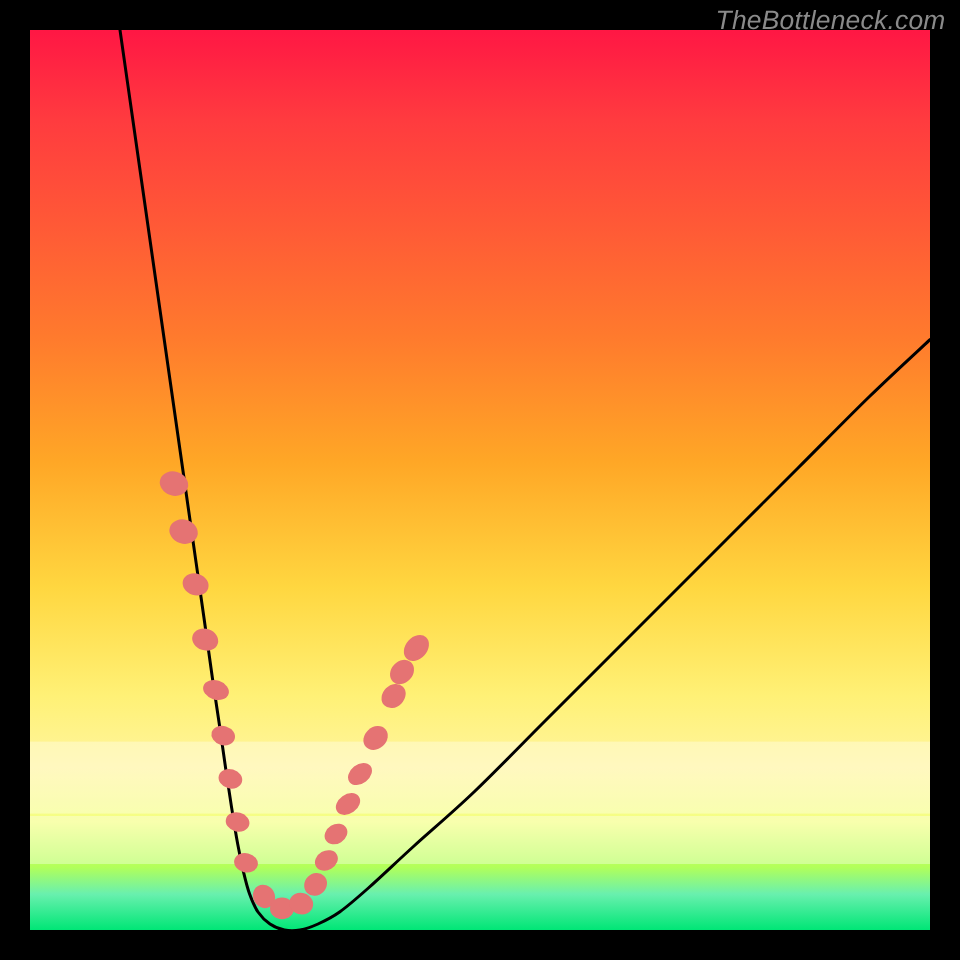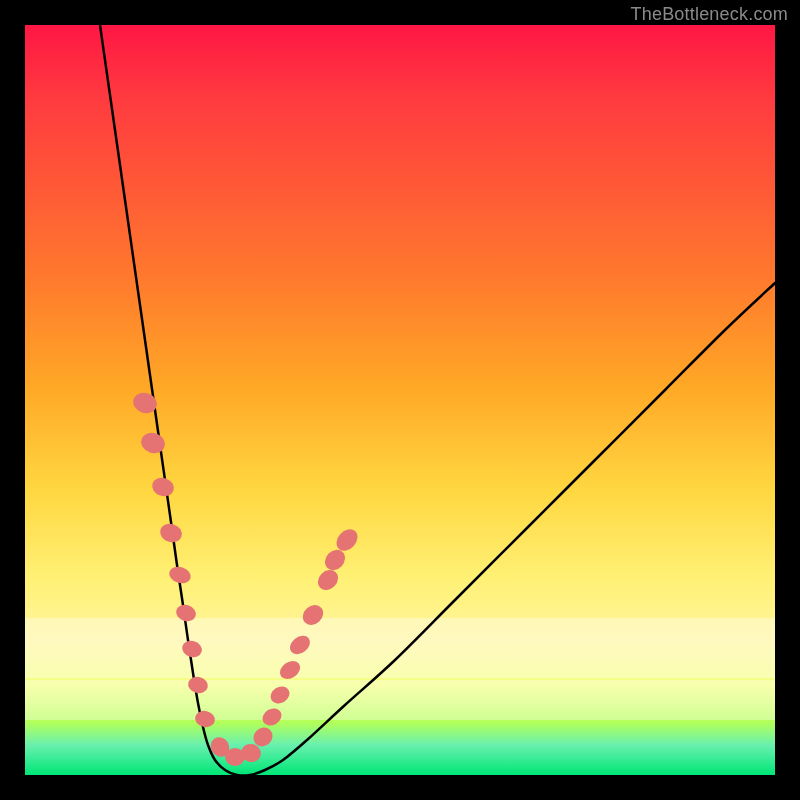--- a/index.html
+++ b/index.html
@@ -36,25 +36,26 @@
     left: 0;
     width: 100%;
     opacity: 0.35;
     background: #fff;
   }
   .watermark {
     position: absolute;
     top: 4px;
     right: 12px;
     font-family: Arial, Helvetica, sans-serif;
-    font-size: 18px;
+    font-size: 22px;
     color: #8a8a8a;
     font-weight: 500;
     letter-spacing: 0.2px;
     pointer-events: none;
+    font-style: italic;
   }
   svg.plot {
     position: absolute;
     left: 25px;
     top: 25px;
     width: 750px;
     height: 750px;
     pointer-events: none;
   }
   svg.beads {

